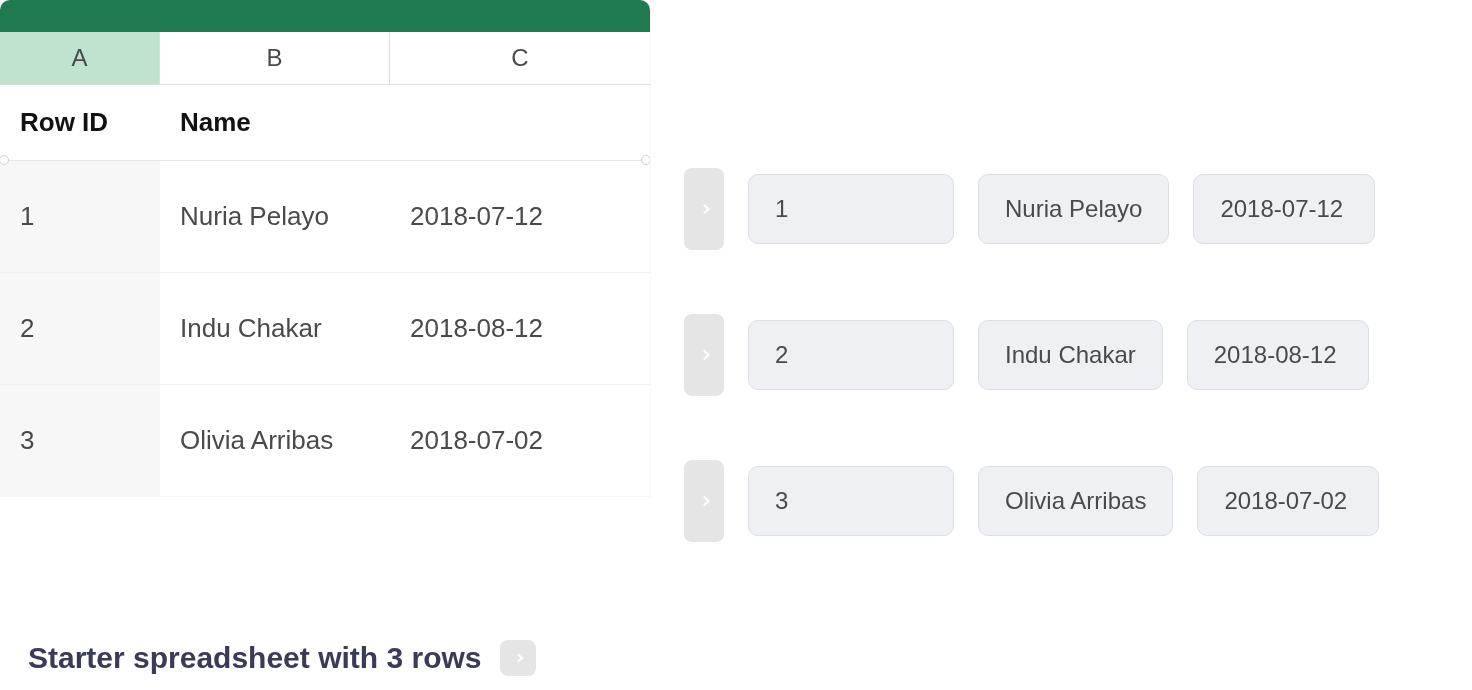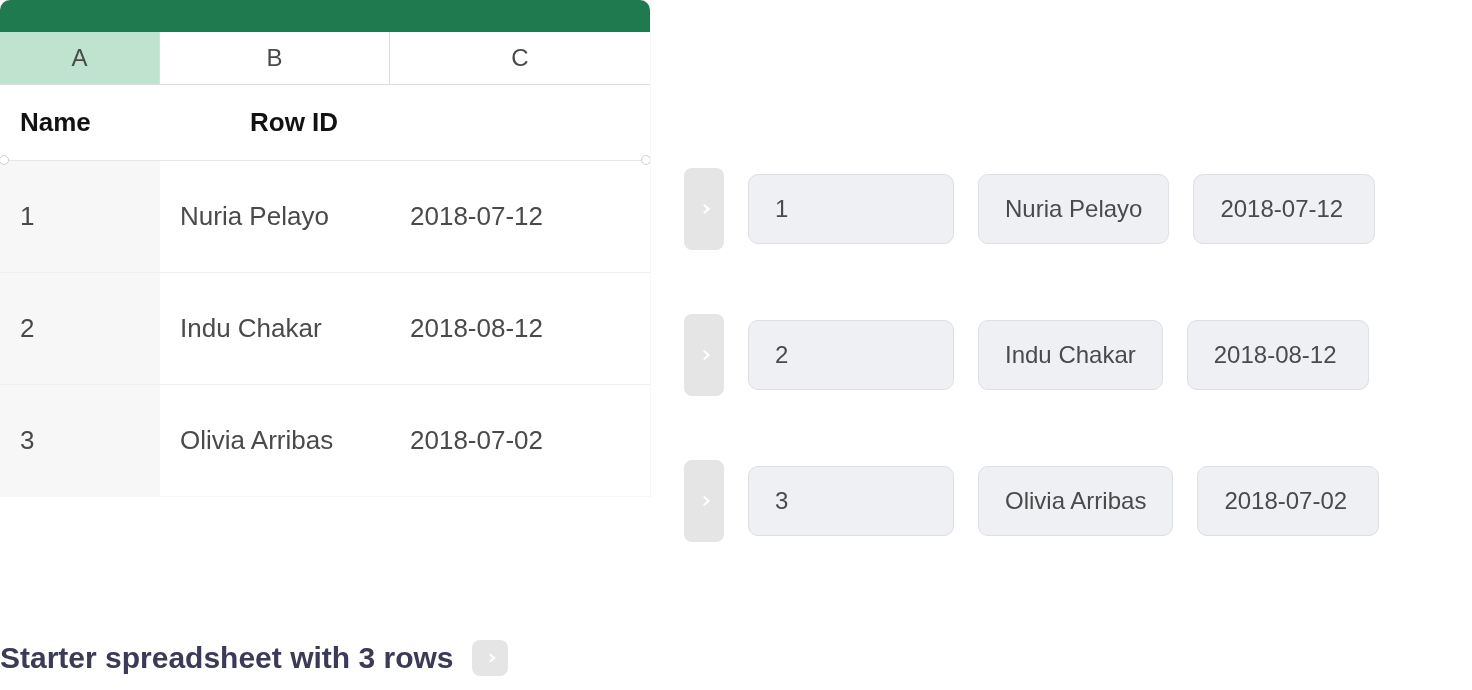--- a/index.html
+++ b/index.html
@@ -128,20 +128,21 @@
   .captions {
     position: absolute;
     bottom: 14px;
     left: 0;
     display: flex;
     align-items: center;
     gap: 18px;
     font-size: 30px;
     font-weight: 700;
     color: #3b3b58;
+    padding-left: 28px;
   }
   .caption-arrow {
     width: 36px; height: 36px;
     background: #e5e5e5;
     border-radius: 8px;
     display: flex; align-items: center; justify-content: center;
   }
   .caption-arrow svg { fill: #fff; width: 20px; height: 20px; }
 </style>
 </head>
@@ -152,22 +153,22 @@
   <div class="spreadsheet">
     <div class="titlebar"></div>
 
     <div class="colheaders">
       <div class="colheader A selected">A</div>
       <div class="colheader B">B</div>
       <div class="colheader C">C</div>
     </div>
 
     <div class="headrow">
+      <div class="headcell A">Row ID</div>
       <div class="headcell B">Name</div>
-      <div class="headcell A">Row ID</div>
       <div class="headcell C"></div>
       <span class="sel-dot left"></span>
       <span class="sel-dot right"></span>
     </div>
 
     <div class="datarow">
       <div class="datacell A">1</div>
       <div class="datacell B">Nuria Pelayo</div>
       <div class="datacell C">2018-07-12</div>
     </div>

